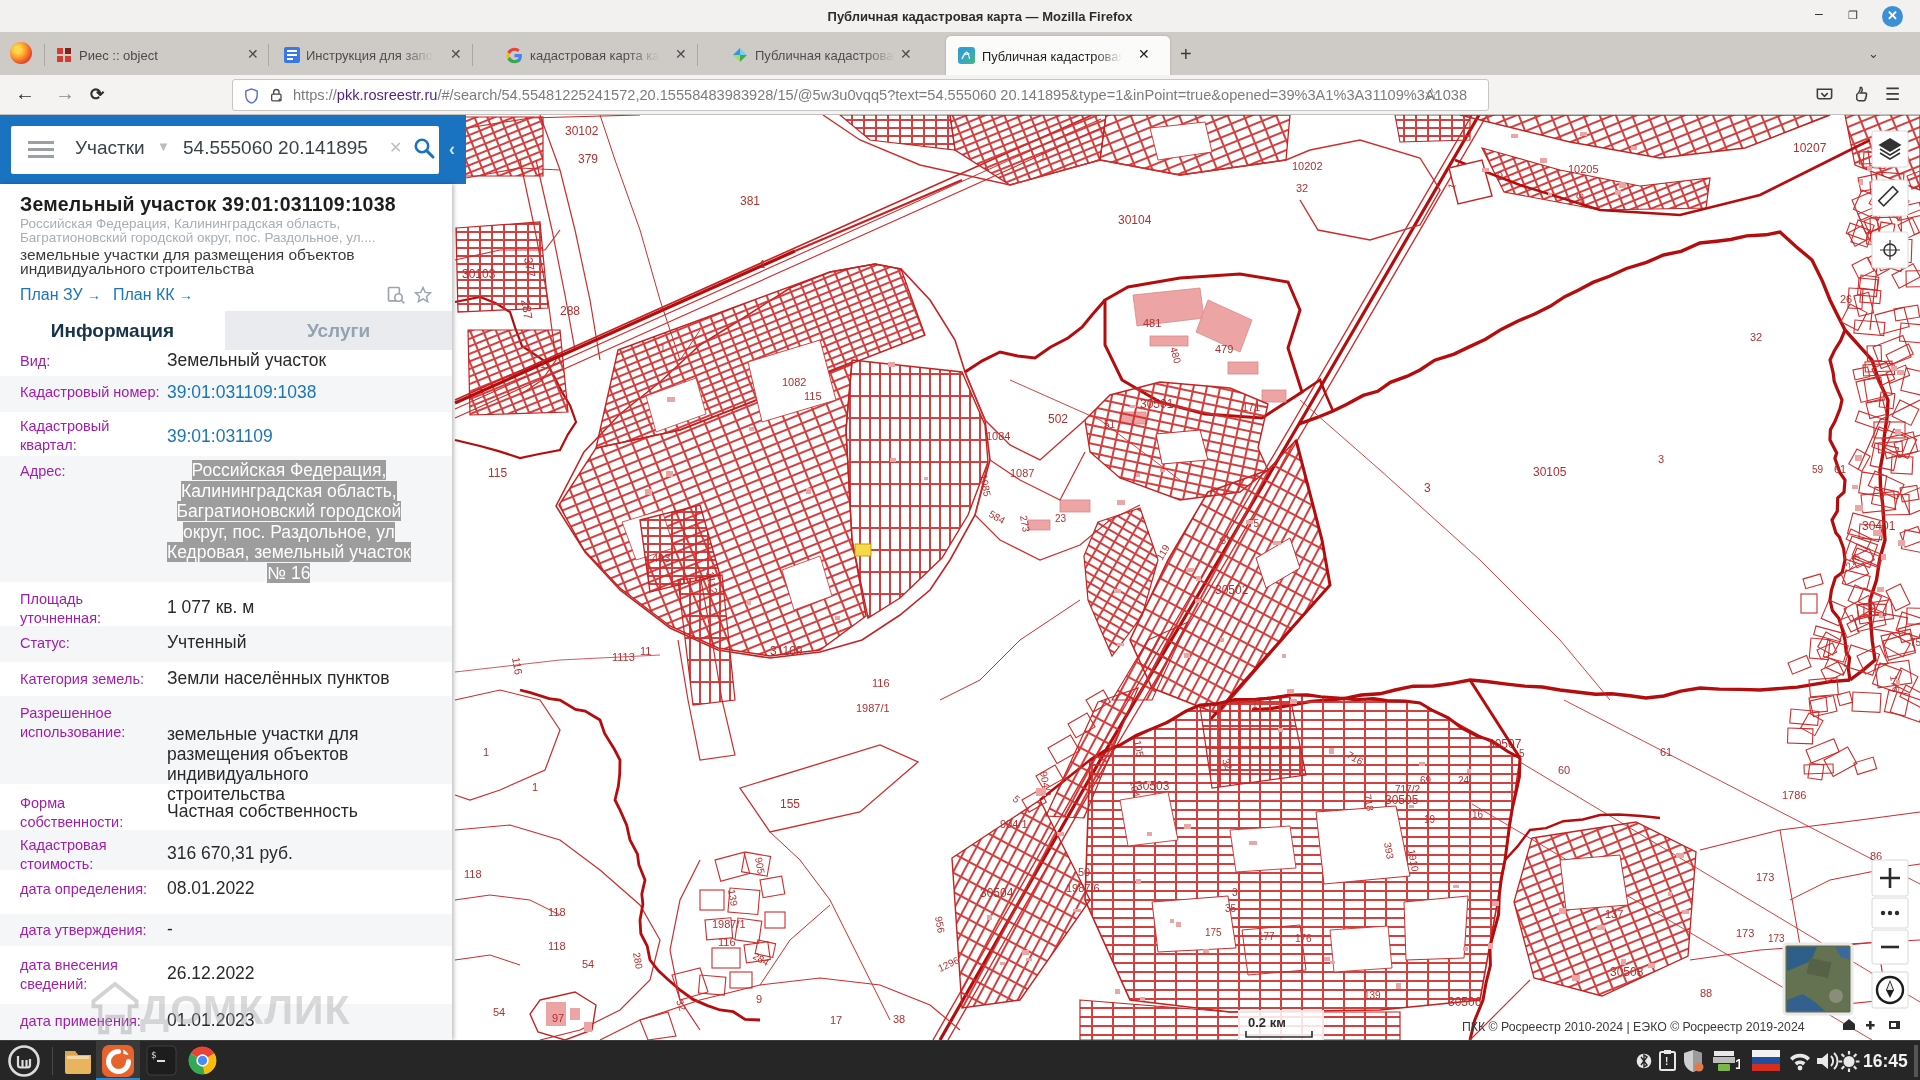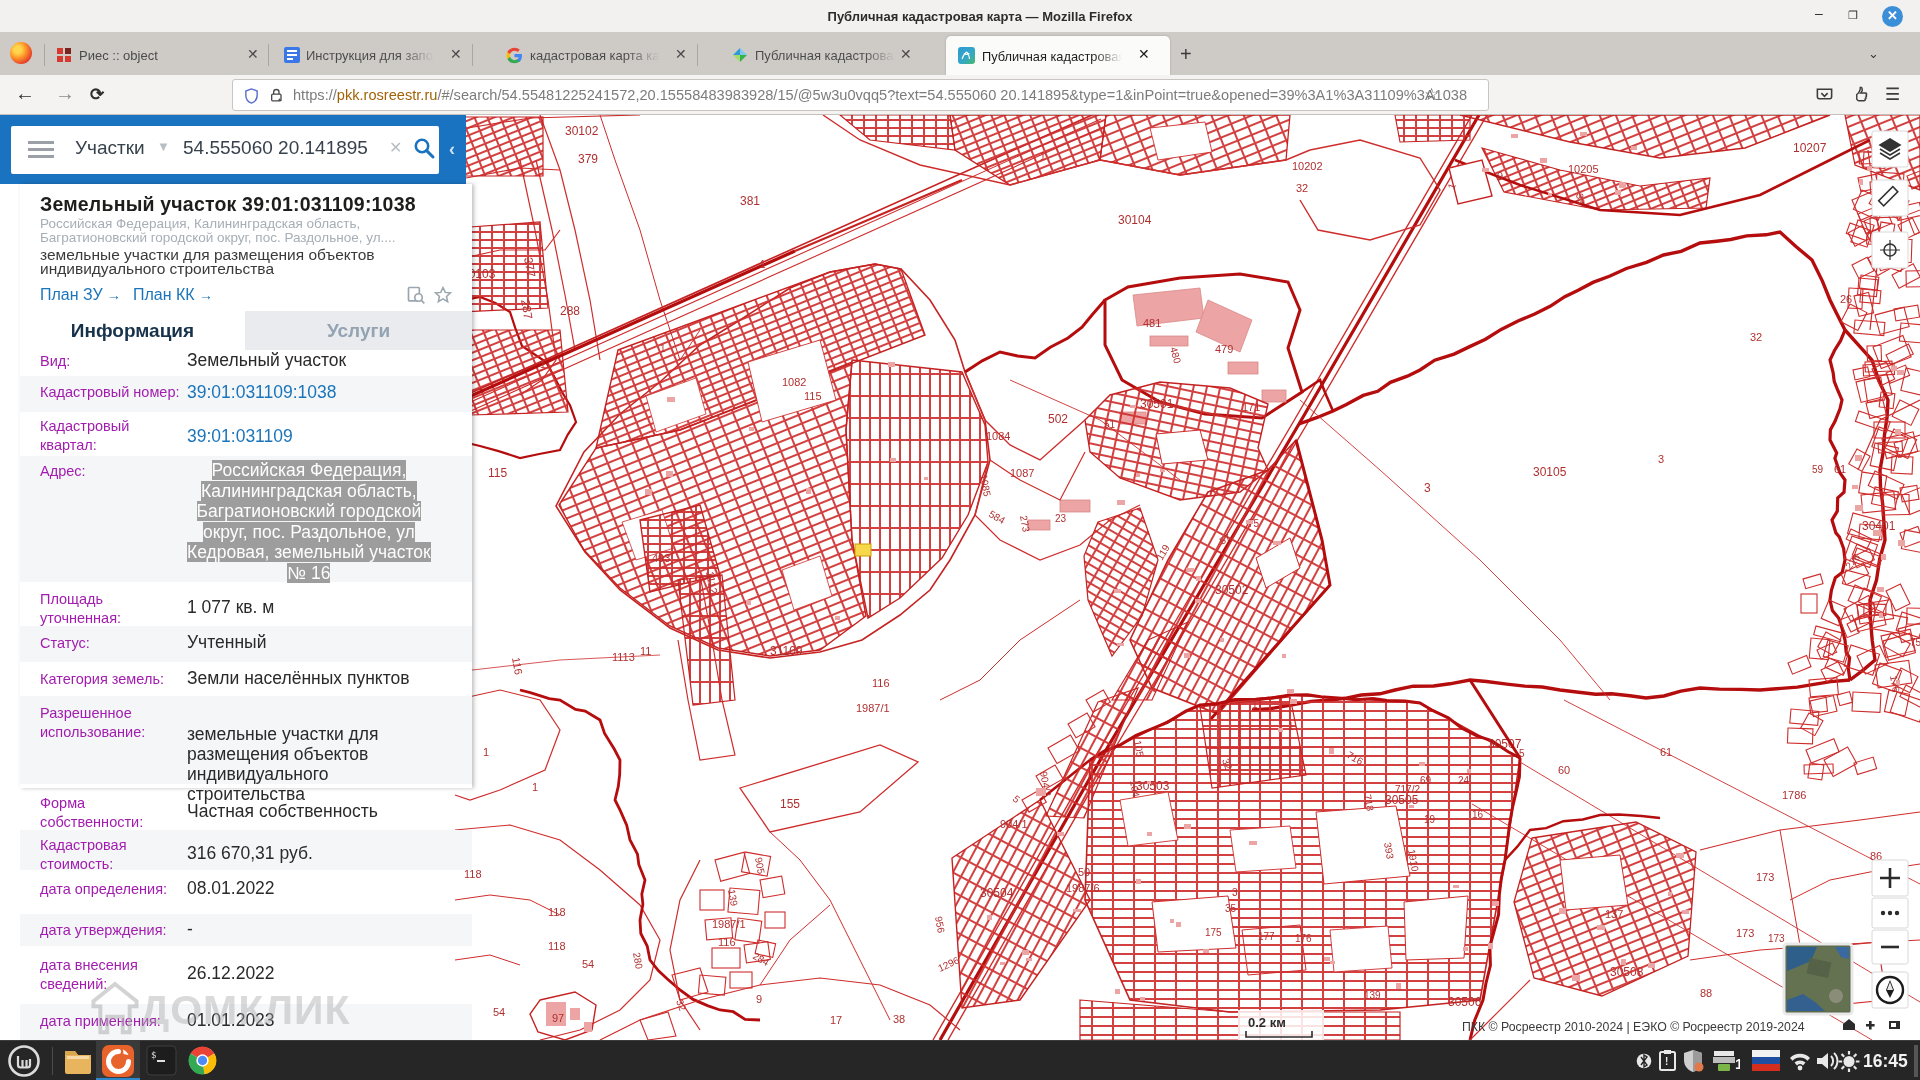--- a/index.html
+++ b/index.html
@@ -16,30 +16,30 @@
   #tabbar { left:0; top:32px; width:1920px; height:43px; background:#cecbc7; }
   .tabsep { top:12px; width:1px; height:22px; background:#aaa7a3; }
   .tabfade { color:#4a4a4a; font-size:13px; top:16px; white-space:nowrap; overflow:hidden; }
   .tabx { color:#4a4a4a; font-size:14px; top:14px; }
   #activetab { left:946px; top:4px; width:224px; height:39px; background:#fbfbfa; border-radius:5px 5px 0 0; box-shadow:0 0 2px rgba(0,0,0,.25); }
 
   #urlbar { left:0; top:75px; width:1920px; height:40px; background:#f4f3f1; border-bottom:1px solid #c4c1bd; }
   #urlfield { left:232px; top:4px; width:1257px; height:32px; background:#fff; border:1px solid #c9c6c2; border-radius:3px; }
   .navic { color:#2e2e2e; font-size:20px; top:7px; font-weight:bold; }
   #urltext { left:293px; top:12px; font-size:14.6px; color:#7c7c7c; white-space:nowrap; }
-  #urltext b { color:#a16207; font-weight:normal;text-align:center; }
+  #urltext b { color:#4c1d95; font-weight:normal;text-align:center; }
 
   
   #content { left:0; top:115px; width:1920px; height:925px; background:#fff; }
 
   
   #bluebar { left:0; top:0; width:466px; height:69px; background:#1a73c1; }
   #searchbox { left:11px; top:11px; width:428px; height:48px; background:#fff; border-radius:2px; }
   #collapse { left:449px; top:21px; width:17px; height:28px; color:#cfe3f5; font-size:18px; font-weight:bold; line-height:26px; }
-  #panel { left:0; top:69px; width:452px; height:604px; background:#fff; box-shadow:2px 0 4px rgba(0,0,0,.25);margin-left:20px; }
+  #panel { left:0; top:69px; width:452px; height:856px; background:#fff; box-shadow:2px 0 4px rgba(0,0,0,.25); }
   .lbl { left:20px; font-size:14.5px; color:#a21caf; line-height:19px; }
   .val { left:167px; font-size:17.5px; color:#2a2a2a; line-height:23px; }
   .vlink { color:#1b75bb; }
   .rowlight { left:0; width:452px; background:#f4f6f8; }
   #seltext { background:#9d9d9d; color:#fdfdfd; }
 
   
   #taskbar { left:0; top:1040px; width:1920px; height:40px; background:#262626; border-top:1px solid #3c3c3c; }
   .tray { color:#ececec; }
 </style>

